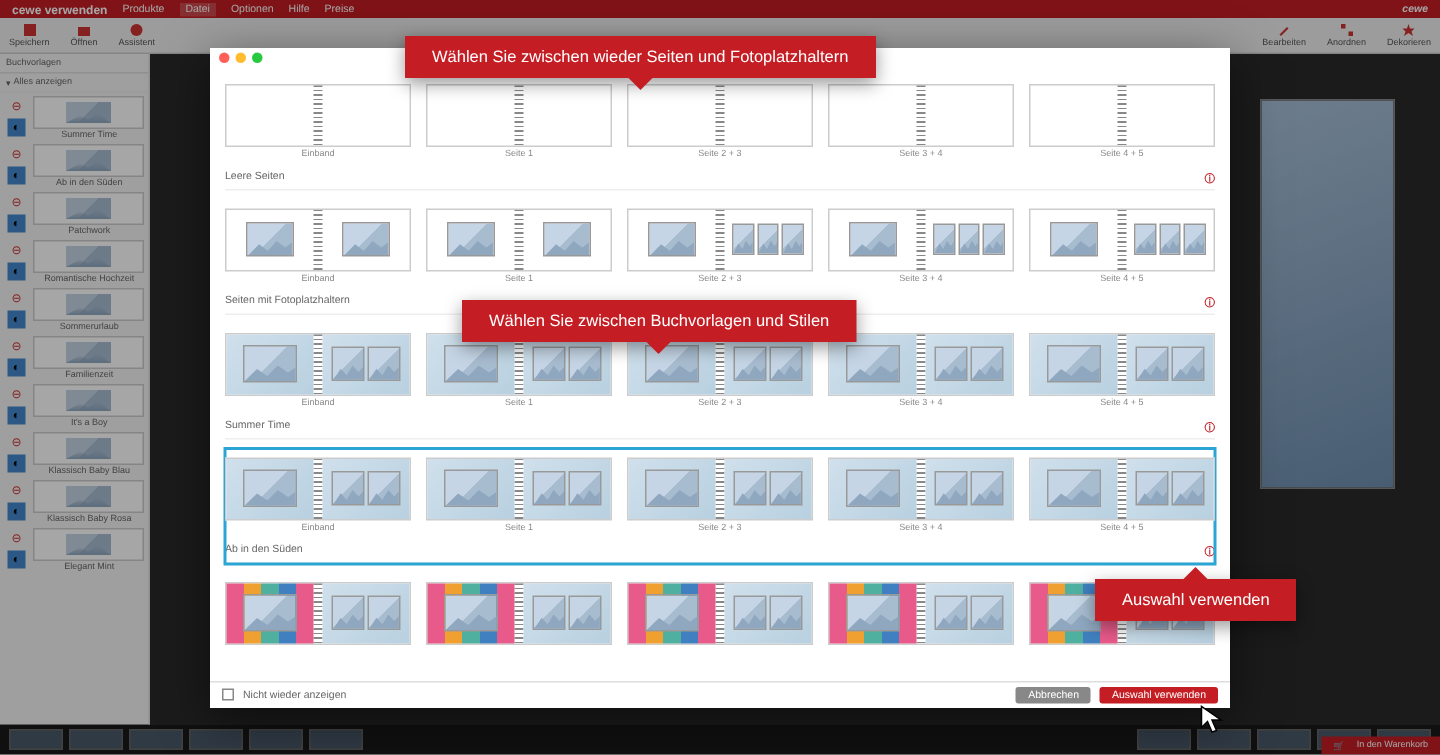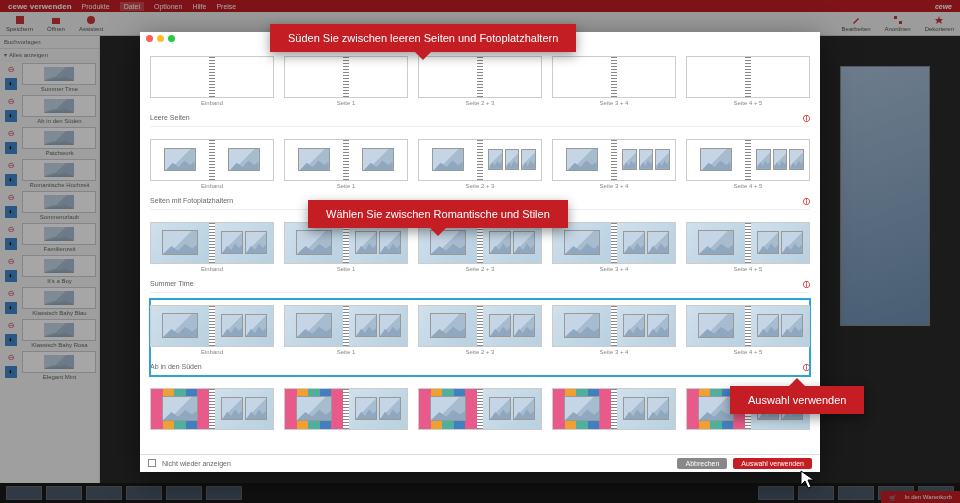--- a/index.html
+++ b/index.html
@@ -594,20 +594,20 @@
     <div class="modal-footer">
       <span class="chk"></span>
       <span>Nicht wieder anzeigen</span>
       <div class="spacer"></div>
       <span class="btn grey">Abbrechen</span>
       <span class="btn red">Auswahl verwenden</span>
     </div>
   </div>
 </div>
 
-<div class="callout c1" style="top:24px;left:270px">Süden Sie zwischen leeren Seiten und Fotoplatzhaltern</div>
-<div class="callout c2" style="top:200px;left:308px">Wählen Sie zwischen Romantische und Stilen</div>
+<div class="callout c1" style="top:24px;left:270px">Wählen Sie zwischen wieder Seiten und Fotoplatzhaltern</div>
+<div class="callout c2" style="top:200px;left:308px">Wählen Sie zwischen Buchvorlagen und Stilen</div>
 <div class="callout c3" style="top:386px;left:730px">Auswahl verwenden</div>
 <div class="cursor" style="top:470px;left:800px">
   <svg width="16" height="20" viewBox="0 0 16 20">
       <path d="M1 1l0 14 4-4 3 7 3-1-3-7 6 0z" fill="#fff" stroke="#000" stroke-width="1"></path>
     </svg>
 </div>
 
 </body></html>

